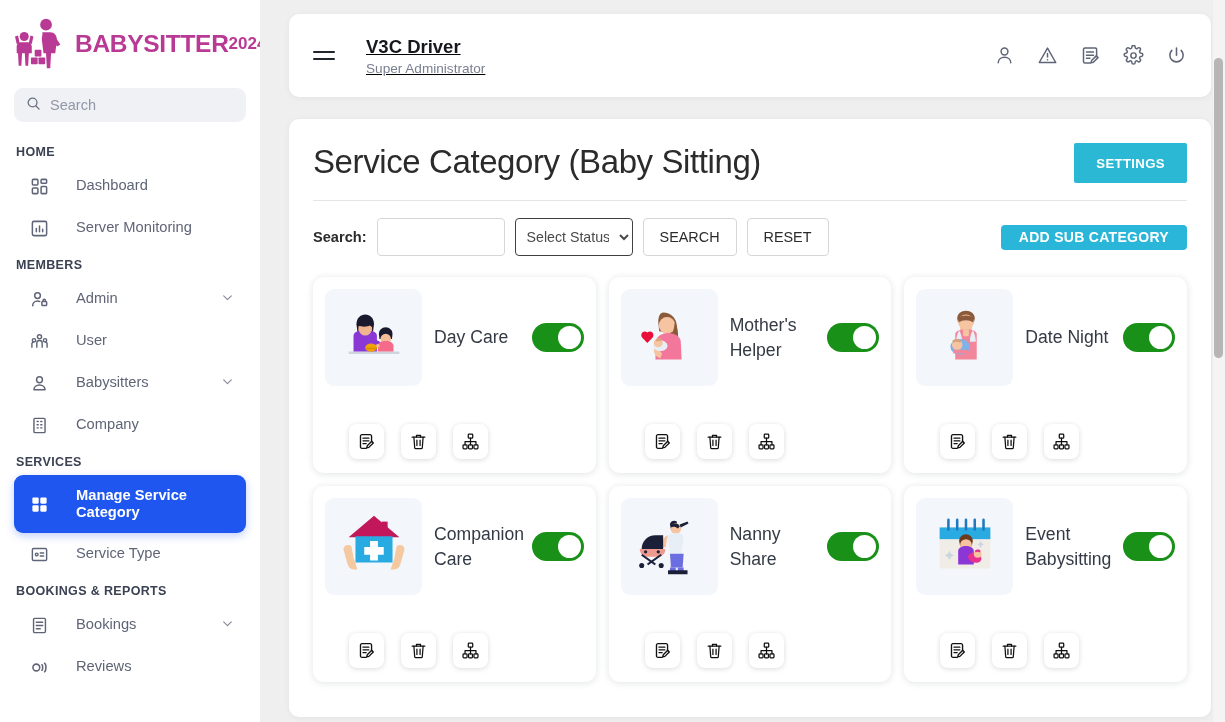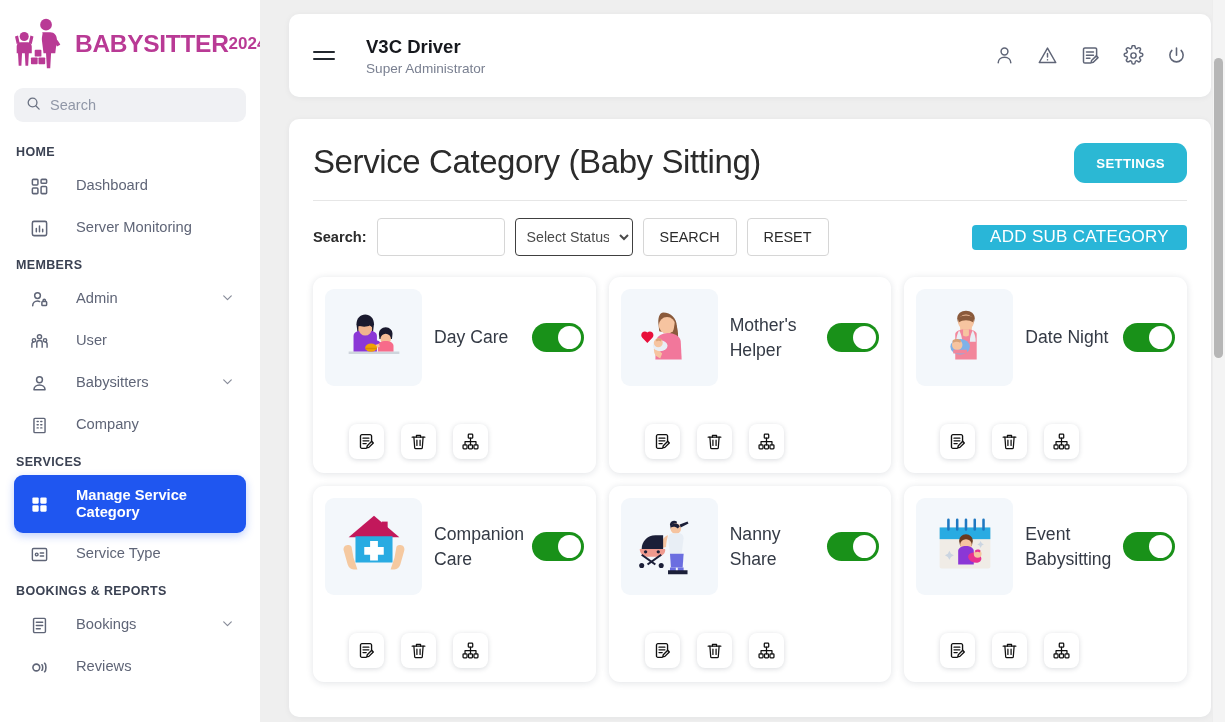--- a/index.html
+++ b/index.html
@@ -69,20 +69,21 @@
     flex: 1; height: 722px; position: relative;
     padding: 14px 14px 0 29px;
     overflow: hidden;
   }
 
   .topbar {
     background: #fff; border-radius: 10px;
     height: 83px; display: flex; align-items: center;
     padding: 0 24px 0 24px;
     box-shadow: 0 1px 6px rgba(27,39,60,.055);
+    text-decoration: underline;
   }
   .burger { width: 30px; display: flex; flex-direction: column; gap: 5px; cursor: pointer; }
   .burger i { display: block; height: 2.4px; background: #22272e; border-radius: 2px; }
   .burger i:nth-child(1){ width: 22px; }
   .burger i:nth-child(2){ width: 22px; }
   .topbar-titles { margin-left: 23px; }
   .tb-title { font-size: 18.5px; font-weight: 700; color: #16181d; line-height: 1.25; }
   .tb-sub { font-size: 13.6px; color: #7a8091; margin-top: 2px; }
   .topbar-icons { margin-left: auto; display: flex; align-items: center; gap: 22px; }
   .topbar-icons .ti { cursor: pointer; display: flex; }
@@ -93,21 +94,21 @@
     box-shadow: 0 1px 6px rgba(27,39,60,.055);
     padding: 24px 24px 0 24px;
     height: 598px;
     overflow: hidden;
   }
   .panel-head { display: flex; align-items: flex-start; gap: 33px; }
   .page-title { font-size: 33px; font-weight: 400; color: #2b2b2b; letter-spacing: -0.4px; }
   .btn-settings {
     margin-left: auto;
     background: #2bb8d4; color: #fff;
-    border: 0; border-radius: 11px;
+    border: 0; border-radius: 2px;
     font-family: "Liberation Sans", sans-serif;
     font-size: 13.2px; font-weight: 700; letter-spacing: .35px;
     padding: 0 22px; height: 40px; cursor: pointer;
   }
   .divider { height: 1px; background: #e6e6e6; margin: 17px 0 0 0; }
 
   .filter-row { display: flex; align-items: center; gap: 10px; margin-top: 17px; }
   .filter-label { font-size: 14.6px; font-weight: 700; color: #2b2b2b; }
   .inp-search {
     width: 128px; height: 38px;
@@ -126,21 +127,21 @@
     height: 38px; padding: 0 16px;
     border: 1px solid #d6d6d6; border-radius: 4px;
     background: #fff; color: #2b2b2b; cursor: pointer;
     font-family: "Liberation Sans", sans-serif; font-size: 14.4px;
   }
   .btn-add {
     margin-left: auto;
     background: #29b6d8; color: #fff; border: 0; border-radius: 4px;
     height: 25px; padding: 0 18px; cursor: pointer;
     font-family: "Liberation Sans", sans-serif;
-    font-size: 17px; font-weight: 400; letter-spacing: .3px;
+    font-size: 14px; font-weight: 700; letter-spacing: .3px;
   }
 
   
   .grid {
     display: grid;
     grid-template-columns: repeat(3, 1fr);
     gap: 13px;
     margin-top: 21px;
   }
   .cat-card {

